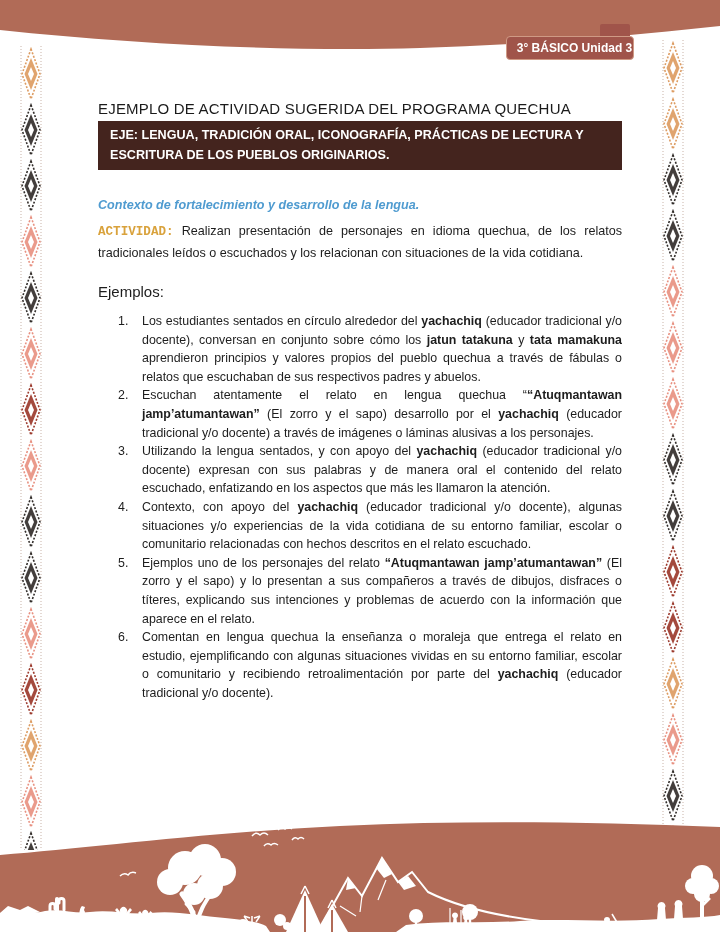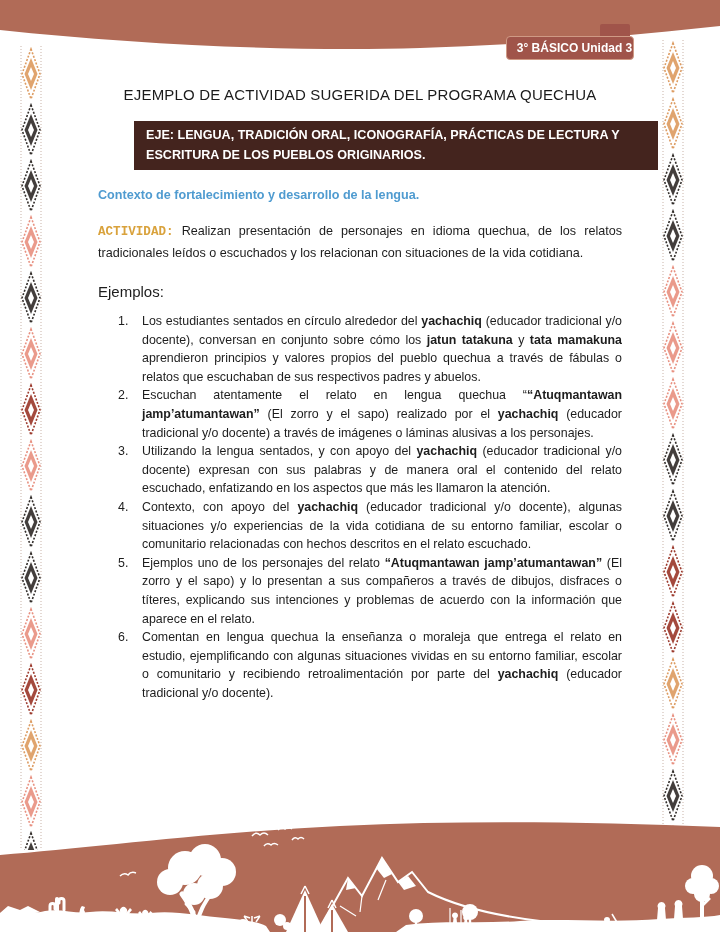--- a/index.html
+++ b/index.html
@@ -23,27 +23,27 @@
     display:flex;align-items:center;justify-content:center;
     box-sizing:border-box;
     padding-left:9px;
   }
   
   .strip{overflow:hidden;}
   .strip-left{top:46px;left:20px;width:22px;height:804px;}
   .strip-right{top:40px;left:662px;width:22px;height:788px;}
   
   .content-block{left:98px;width:524px;}
-  .page-title{top:86px;text-align:center;font-size:15px;font-weight:400;color:#1b1b1b;letter-spacing:.2px;}
+  .page-title{top:100px;text-align:left;font-size:15px;font-weight:400;color:#1b1b1b;letter-spacing:.2px;}
   .eje-banner{
     top:121px;background:var(--banner-bg);color:#fff;
     font-weight:700;font-size:12.6px;line-height:20px;
-    padding:4px 12px 5px;box-sizing:border-box;margin-left:36px;
+    padding:4px 12px 5px;box-sizing:border-box;
   }
-  .context-heading{top:188px;color:var(--context-blue);font-weight:700;font-size:12.6px;}
+  .context-heading{top:198px;color:var(--context-blue);font-weight:700;font-size:12.6px;font-style:italic;}
   .activity-par{top:221px;font-size:12.6px;line-height:21px;text-align:justify;}
   .activity-label{color:var(--activity-gold);font-weight:700;font-family:Liberation Mono, monospace;}
   .examples-heading{top:283px;font-size:15px;}
   .examples-list{top:312px;font-size:12.4px;line-height:18.6px;}
   .example-row{display:flex;align-items:flex-start;}
   .example-num{flex:none;width:24px;margin-left:20px;}
   .example-text{flex:1;text-align:justify;}
   
   .footer-scene{left:0;top:820px;width:720px;height:112px;}
   svg{display:block;}
@@ -121,21 +121,21 @@
 
 <div class="abs content-block examples-heading">Ejemplos:</div>
 
 <div class="abs content-block examples-list">
   <div class="example-row">
     <span class="example-num">1.</span>
     <span class="example-text"><span>Los estudiantes sentados en círculo alrededor del </span><span style="font-weight: 700;">yachachiq</span><span> (educador tradicional y/o docente), conversan en conjunto sobre cómo los </span><span style="font-weight: 700;">jatun tatakuna</span><span> y </span><span style="font-weight: 700;">tata mamakuna</span><span> aprendieron principios y valores propios del pueblo quechua a través de fábulas o relatos que escuchaban de sus respectivos padres y abuelos.</span></span>
   </div>
   <div class="example-row">
     <span class="example-num">2.</span>
-    <span class="example-text"><span>Escuchan atentamente el relato en lengua quechua “</span><span style="font-weight: 700;">“Atuqmantawan jamp’atumantawan”</span><span> (El zorro y el sapo) realizado por el </span><span style="font-weight: 700;">yachachiq</span><span> (educador tradicional y/o docente) a través de imágenes o láminas alusivas a los personajes.</span></span>
+    <span class="example-text"><span>Escuchan atentamente el relato en lengua quechua “</span><span style="font-weight: 700;">“Atuqmantawan jamp’atumantawan”</span><span> (El zorro y el sapo) desarrollo por el </span><span style="font-weight: 700;">yachachiq</span><span> (educador tradicional y/o docente) a través de imágenes o láminas alusivas a los personajes.</span></span>
   </div>
   <div class="example-row">
     <span class="example-num">3.</span>
     <span class="example-text"><span>Utilizando la lengua sentados, y con apoyo del </span><span style="font-weight: 700;">yachachiq</span><span> (educador tradicional y/o docente) expresan con sus palabras y de manera oral el contenido del relato escuchado, enfatizando en los aspectos que más les llamaron la atención.</span></span>
   </div>
   <div class="example-row">
     <span class="example-num">4.</span>
     <span class="example-text"><span>Contexto, con apoyo del </span><span style="font-weight: 700;">yachachiq</span><span> (educador tradicional y/o docente), algunas situaciones y/o experiencias de la vida cotidiana de su entorno familiar, escolar o comunitario relacionadas con hechos descritos en el relato escuchado.</span></span>
   </div>
   <div class="example-row">

